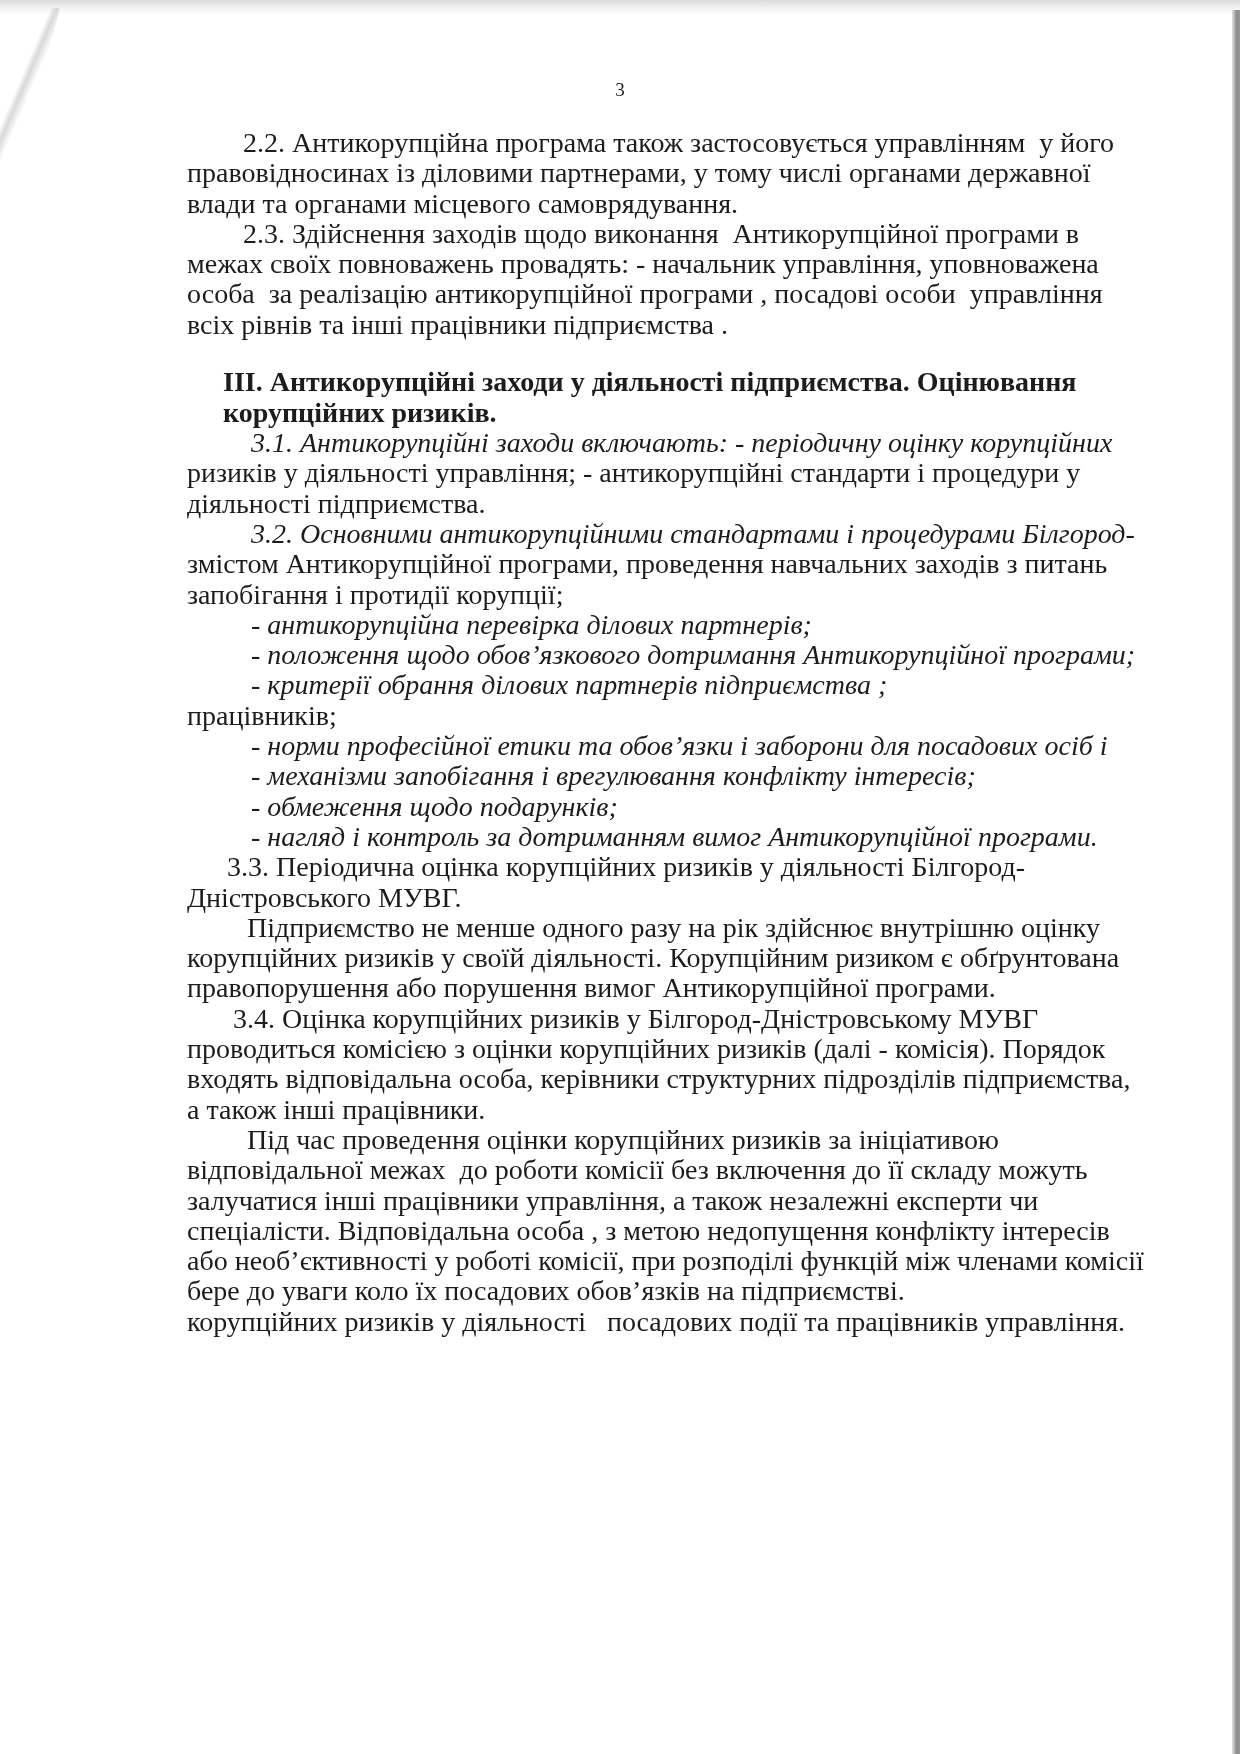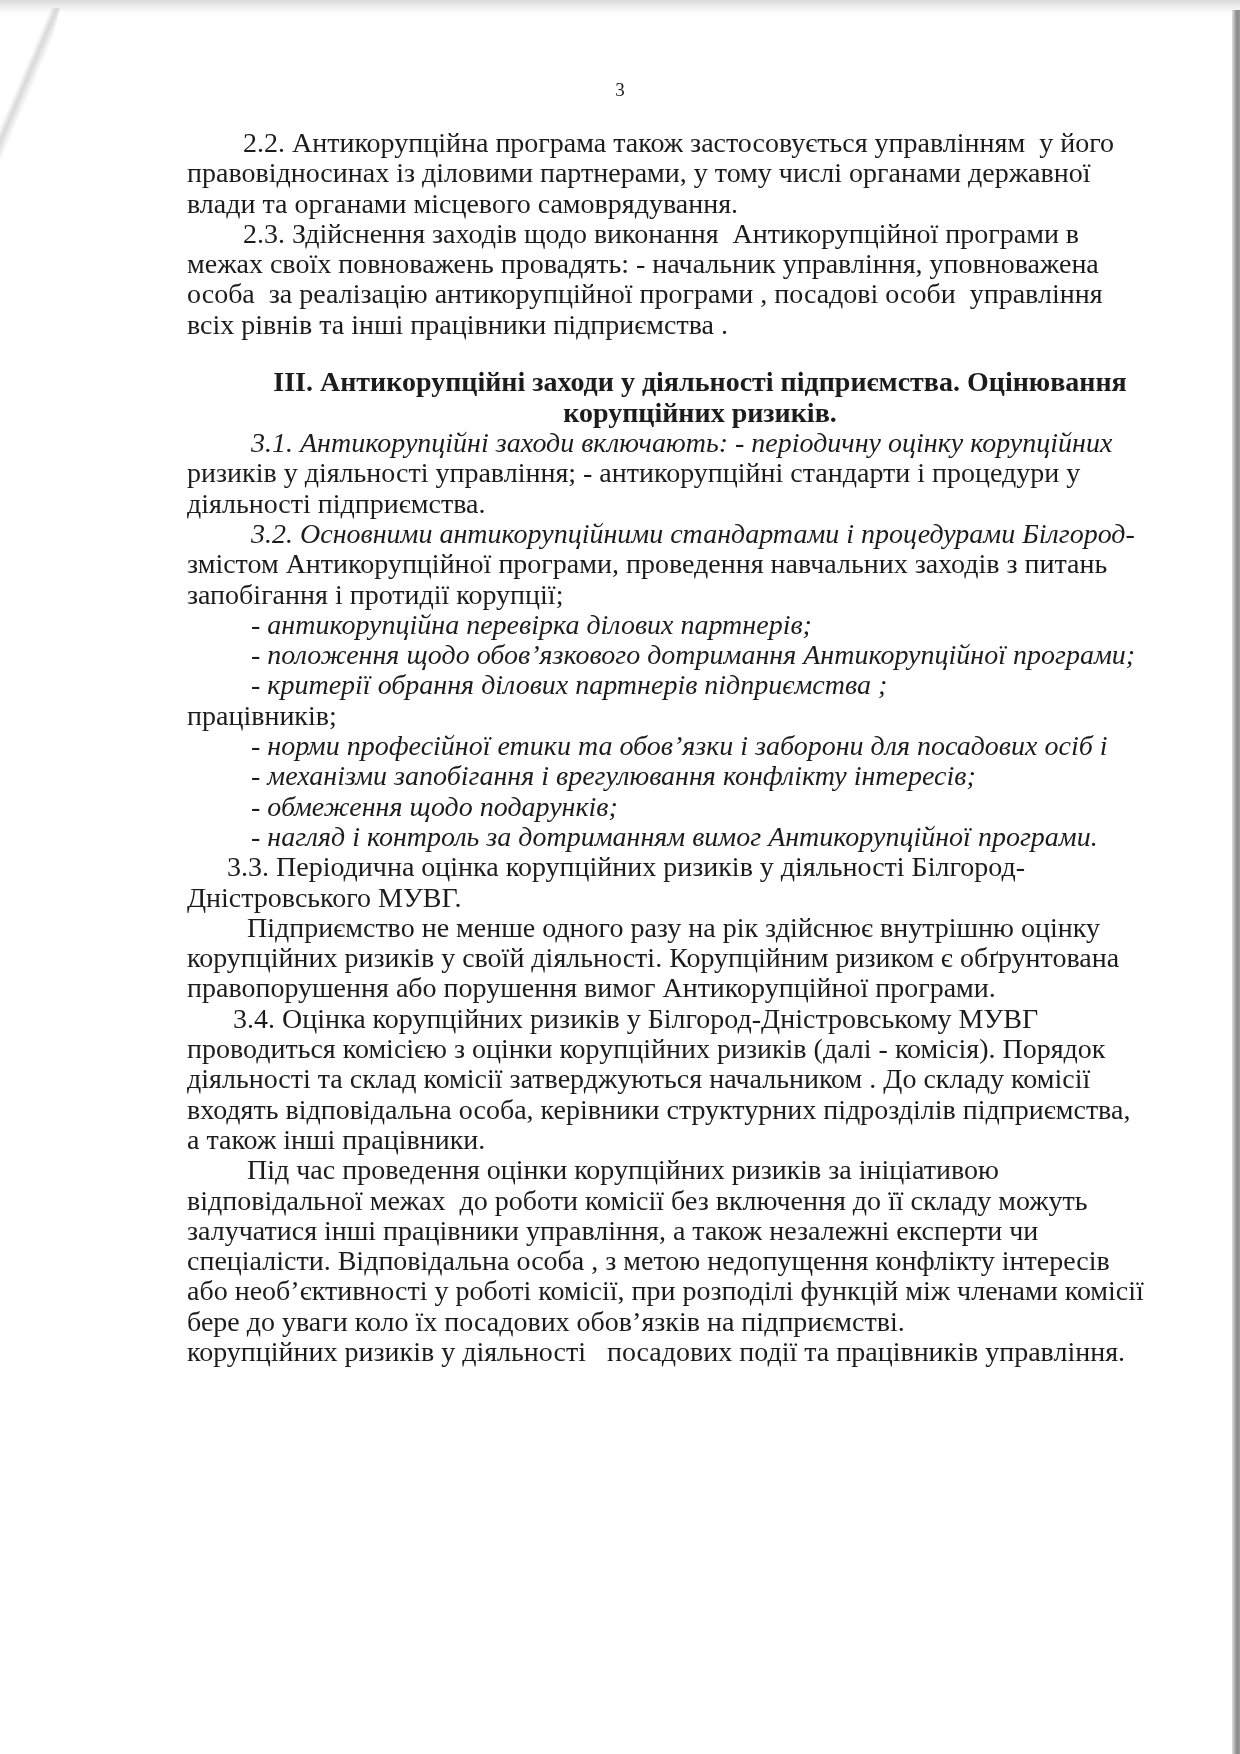--- a/index.html
+++ b/index.html
@@ -48,21 +48,21 @@
       white-space: nowrap;
     }
     .line { display: block; white-space: pre; }
     .ind-56 { padding-left: 56px; }
     .ind-64 { padding-left: 64px; font-style: italic; }
     .ind-40 { padding-left: 40px; }
     .ind-46 { padding-left: 46px; }
     .ind-60 { padding-left: 60px; }
     .heading {
       font-weight: bold;
-      text-align: center;
+      text-align: left;
       margin-top: 27px !important;
       margin-bottom: 0 !important;
       padding-left: 36px;
       line-height: 30.5px;
     }
     .heading .line { white-space: pre; }
   </style>
 </head>
 <body>
 
@@ -134,21 +134,20 @@
 
   <p>
     <span class="line ind-60">Підприємство не менше одного разу на рік здійснює внутрішню оцінку</span>
     <span class="line">корупційних ризиків у своїй діяльності. Корупційним ризиком є обґрунтована</span>
     <span class="line">правопорушення або порушення вимог Антикорупційної програми.</span>
   </p>
 
   <p>
     <span class="line ind-46">3.4. Оцінка корупційних ризиків у Білгород-Дністровському МУВГ</span>
     <span class="line">проводиться комісією з оцінки корупційних ризиків (далі - комісія). Порядок</span>
-    <span class="line">діяльності та склад комісії затверджуються начальником . До складу комісії</span>
     <span class="line">входять відповідальна особа, керівники структурних підрозділів підприємства,</span>
     <span class="line">а також інші працівники.</span>
   </p>
 
   <p>
     <span class="line ind-60">Під час проведення оцінки корупційних ризиків за ініціативою</span>
     <span class="line">відповідальної межах  до роботи комісії без включення до її складу можуть</span>
     <span class="line">залучатися інші працівники управління, а також незалежні експерти чи</span>
     <span class="line">спеціалісти. Відповідальна особа , з метою недопущення конфлікту інтересів</span>
     <span class="line">або необ’єктивності у роботі комісії, при розподілі функцій між членами комісії</span>

